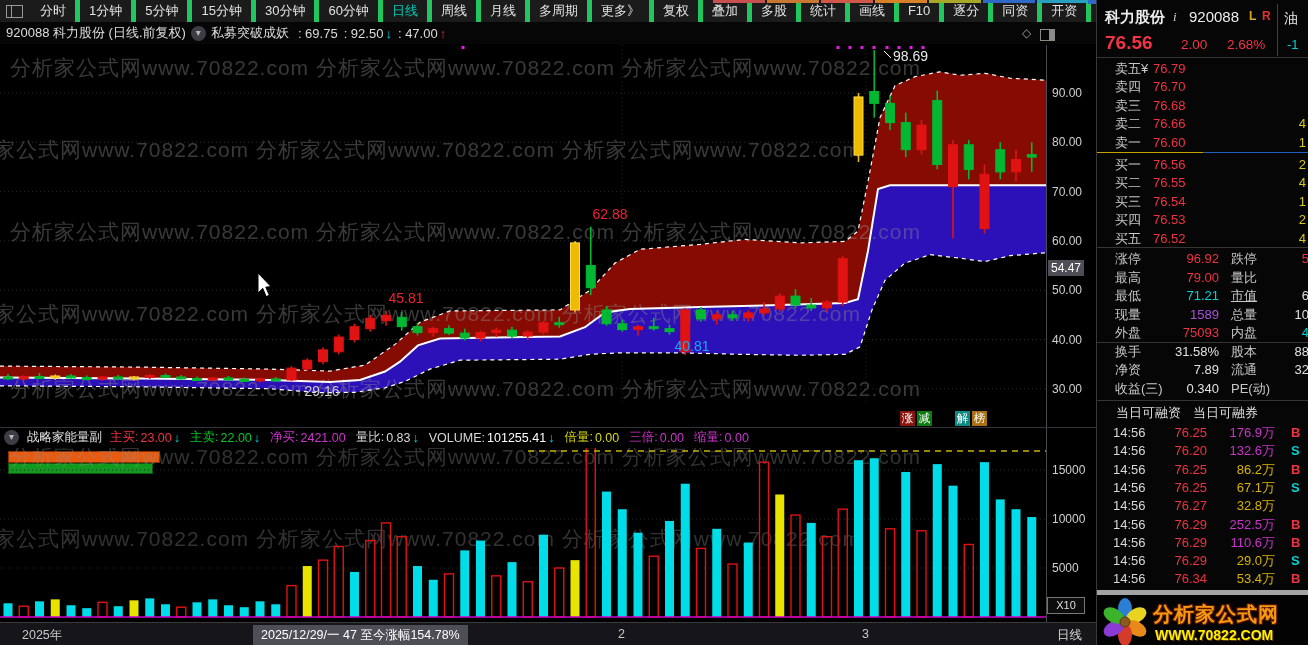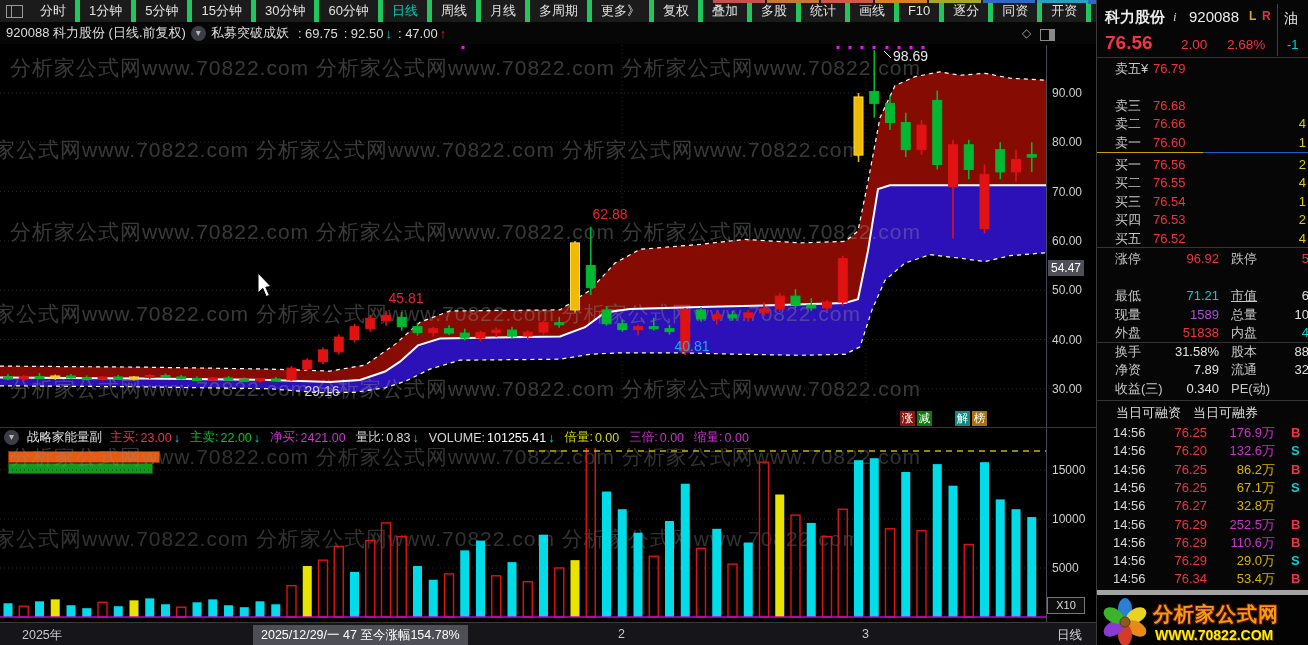--- a/index.html
+++ b/index.html
@@ -488,20 +488,25 @@
     <div id="qp-edge-line"></div>
     <span id="qp-edge-top">油</span>
     <span id="qp-edge-val">-1</span>
     <div class="q-divider" style="top:57px;"></div>
     <div id="queue" style="position: absolute; left: 0px; top: 60px; width: 212px; height: 188px;">
         <div class="q-row" style="top: 0px;">
           <span class="q-label">卖五¥</span>
           <span class="q-price">76.79</span>
           <span class="q-vol"></span>
         </div>
+        <div class="q-row" style="top: 18.4px;">
+          <span class="q-label">卖四</span>
+          <span class="q-price">76.70</span>
+          <span class="q-vol"></span>
+        </div>
         <div class="q-row" style="top: 36.8px;">
           <span class="q-label">卖三</span>
           <span class="q-price">76.68</span>
           <span class="q-vol"></span>
         </div>
         <div class="q-row" style="top: 55.2px;">
           <span class="q-label">卖二</span>
           <span class="q-price">76.66</span>
           <span class="q-vol">4</span>
         </div>
@@ -541,35 +546,41 @@
         </div>
       </div>
     <div class="q-divider" style="top:247px;"></div>
     <div id="info-grid" style="position: absolute; left: 0px; top: 250px; width: 212px; height: 150px;">
         <div class="q-row" style="top: 0px;">
           <span class="i-l1" style="color: rgb(200, 200, 200);">涨停</span>
           <span class="i-v1" style="color: rgb(240, 51, 64);">96.92</span>
           <span class="i-l2" style="color: rgb(200, 200, 200);">跌停</span>
           <span class="i-v2" style="color: rgb(240, 51, 64);">5</span>
         </div>
+        <div class="q-row" style="top: 18.5px;">
+          <span class="i-l1" style="color: rgb(200, 200, 200);">最高</span>
+          <span class="i-v1" style="color: rgb(240, 51, 64);">79.00</span>
+          <span class="i-l2" style="color: rgb(200, 200, 200);">量比</span>
+          <span class="i-v2" style="color: rgb(224, 224, 224);"></span>
+        </div>
         <div class="q-row" style="top: 37px;">
           <span class="i-l1" style="color: rgb(200, 200, 200);">最低</span>
           <span class="i-v1" style="color: rgb(0, 210, 210);">71.21</span>
           <span class="i-l2" style="color: rgb(200, 200, 200); text-decoration: underline;">市值</span>
           <span class="i-v2" style="color: rgb(224, 224, 224);">6</span>
         </div>
         <div class="q-row" style="top: 55.5px;">
           <span class="i-l1" style="color: rgb(200, 200, 200);">现量</span>
           <span class="i-v1" style="color: rgb(169, 79, 224);">1589</span>
           <span class="i-l2" style="color: rgb(200, 200, 200);">总量</span>
           <span class="i-v2" style="color: rgb(224, 224, 224);">10</span>
         </div>
         <div class="q-row" style="top: 74px;">
           <span class="i-l1" style="color: rgb(200, 200, 200);">外盘</span>
-          <span class="i-v1" style="color: rgb(240, 51, 64);">51838</span>
+          <span class="i-v1" style="color: rgb(240, 51, 64);">75093</span>
           <span class="i-l2" style="color: rgb(200, 200, 200);">内盘</span>
           <span class="i-v2" style="color: rgb(0, 210, 210);">4</span>
         </div>
         <div class="q-row" style="top: 92.5px;">
           <span class="i-l1" style="color: rgb(200, 200, 200);">换手</span>
           <span class="i-v1" style="color: rgb(224, 224, 224);">31.58%</span>
           <span class="i-l2" style="color: rgb(200, 200, 200);">股本</span>
           <span class="i-v2" style="color: rgb(224, 224, 224);">88</span>
         </div>
         <div class="q-row" style="top: 111px;">

